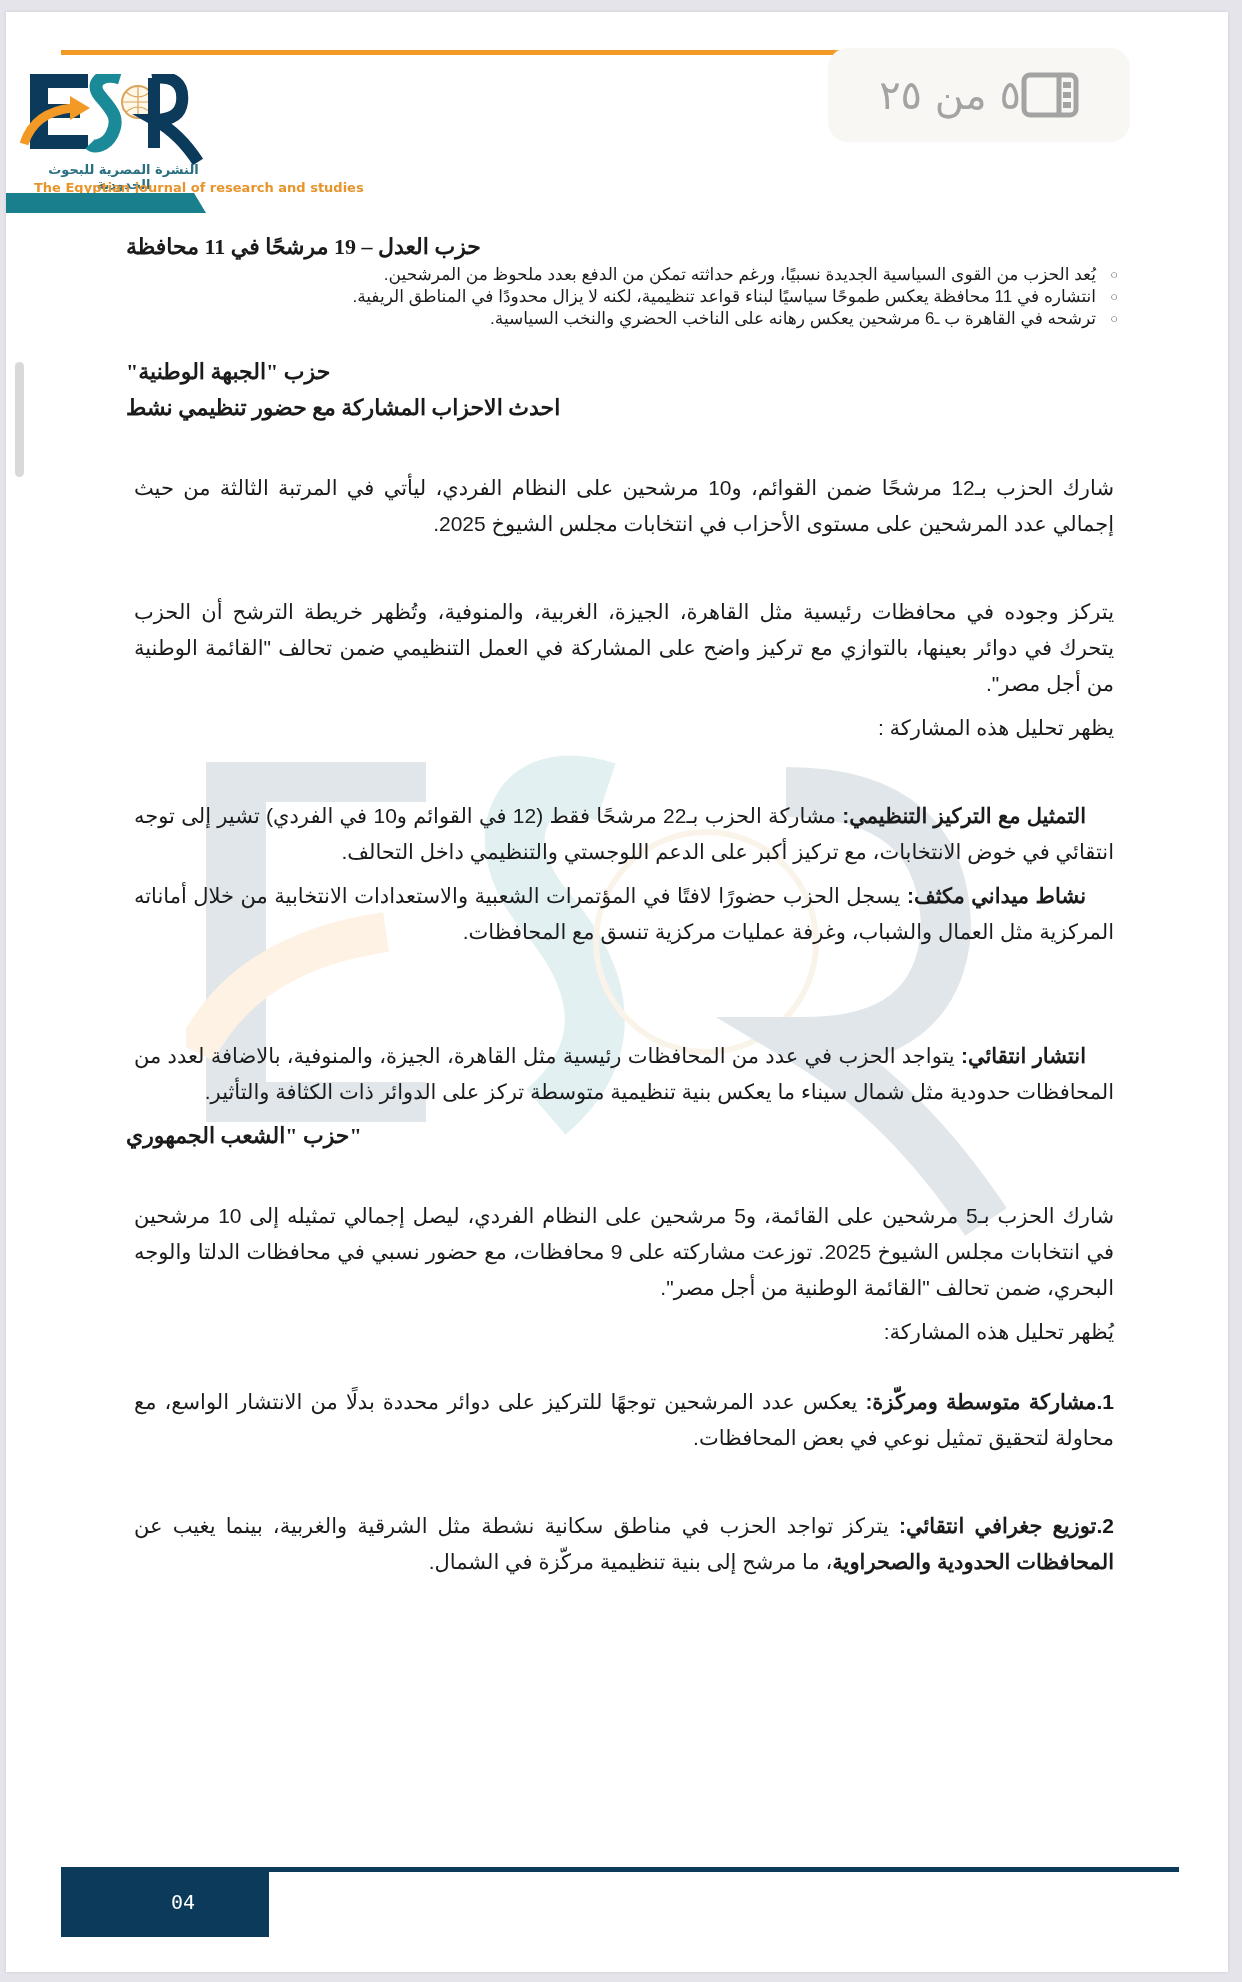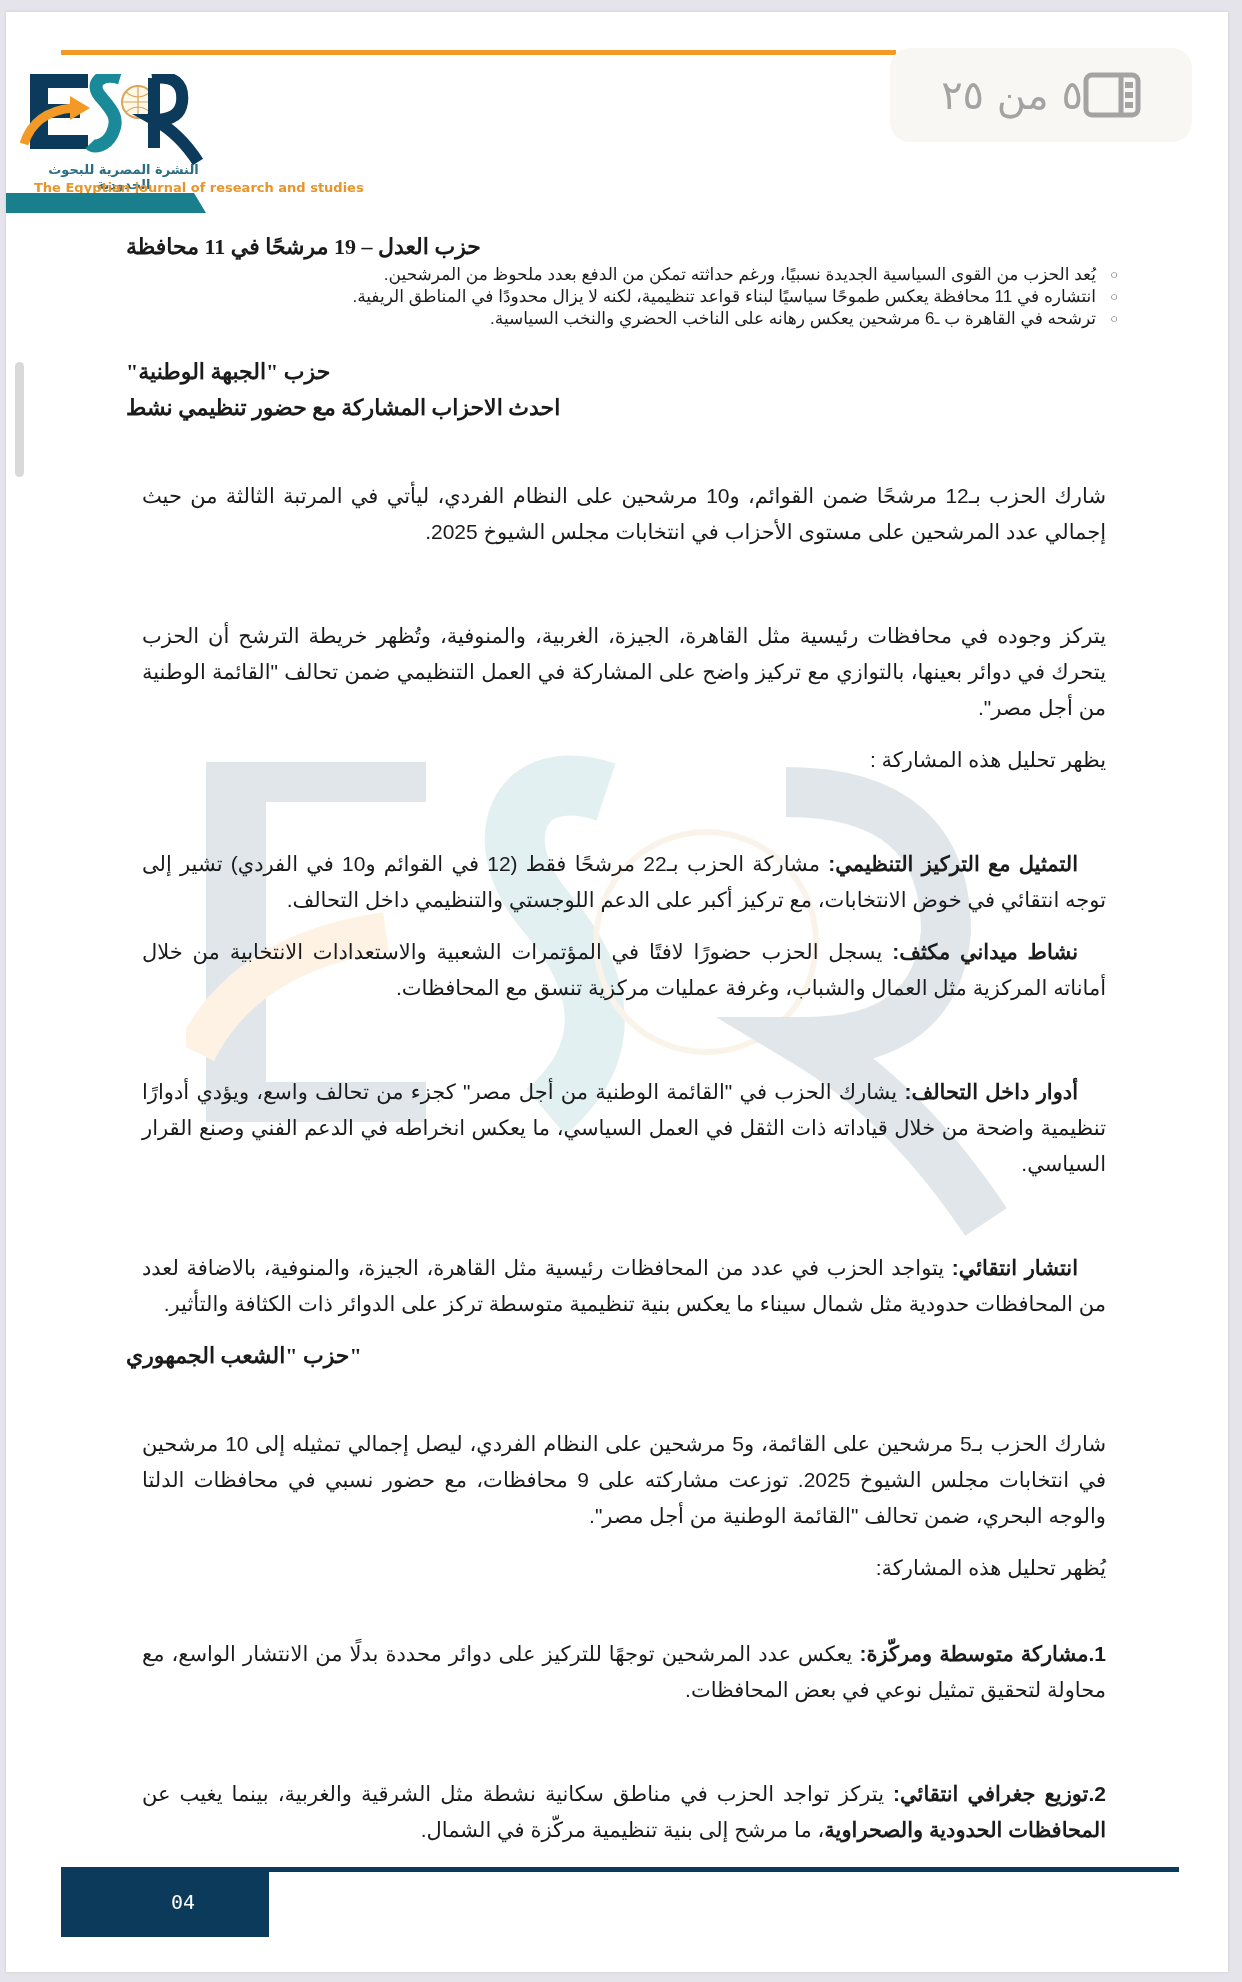--- a/index.html
+++ b/index.html
@@ -34,21 +34,21 @@
       font-size: 13px; font-weight: bold; color: #2a6f82; direction: rtl; text-align: center;
     }
     .logo .en-name {
       position: absolute; left: 18px; top: 106px; width: 180px;
       font-size: 13px; font-weight: bold; color: #e8942a; text-align: center; white-space: nowrap;
     }
     .teal-band {
       position: absolute; left: 0; top: 181px; width: 200px; height: 20px;
     }
     .page-counter {
-      position: absolute; left: 884px; top: 36px;
+      position: absolute; left: 822px; top: 36px;
       width: 302px; height: 94px;
       background: #f9f7f3; border-radius: 20px;
       display: flex; align-items: center; justify-content: center; 
       direction: rtl;
     }
     .page-counter .pc-icon { width: 58px; height: 46px; }
     .page-counter .pc-text {
       font-size: 40px; color: #a3a3a3; font-family: "DejaVu Sans", sans-serif;
     }
     .content {
@@ -60,21 +60,21 @@
     .h-center { text-align: left; font-weight: bold; font-family: Liberation Serif, serif; }
     .h1 { font-size: 22px; margin: 12px 0 4px; }
     .bullets { list-style: none; padding: 0; margin: 0 0 0 0; }
     .bullets li {
       position: relative; padding-right: 26px; font-size: 17px; line-height: 22px; text-align: justify;
     }
     .bullets li .bul {
       position: absolute; right: 4px; top: 0; font-size: 13px; color: #555;
     }
     .h2 { font-size: 22px; line-height: 36px; margin-top: 24px; }
-    .para { font-size: 21px; line-height: 36px; margin: 16px; }
+    .para { font-size: 21px; line-height: 36px; margin: 8px; }
     .gap-s { height: 36px; }
     .gap-xs { height: 18px; }
     .indent-first { text-indent: 28px; }
     b.lead { font-weight: bold; }
     .watermark {
       position: absolute; left: 180px; top: 740px; width: 820px; height: 540px; opacity: 0.12;
       pointer-events: none;
     }
     .footer-rule {
       position: absolute; left: 55px; top: 1855px;
@@ -174,23 +174,20 @@
     <p class="para">يظهر تحليل هذه المشاركة :</p>
     <div class="gap-s"></div>
 
     <p class="para indent-first">
       <b class="lead">التمثيل مع التركيز التنظيمي:</b><span> مشاركة الحزب بـ22 مرشحًا فقط (12 في القوائم و10 في الفردي) تشير إلى توجه انتقائي في خوض الانتخابات، مع تركيز أكبر على الدعم اللوجستي والتنظيمي داخل التحالف.</span>
     </p>
     <p class="para indent-first">
       <b class="lead">نشاط ميداني مكثف:</b><span> يسجل الحزب حضورًا لافتًا في المؤتمرات الشعبية والاستعدادات الانتخابية من خلال أماناته المركزية مثل العمال والشباب، وغرفة عمليات مركزية تنسق مع المحافظات.</span>
     </p>
     <div class="gap-s"></div>
-    <p class="para indent-first">
-      <b class="lead">أدوار داخل التحالف:</b><span> يشارك الحزب في "القائمة الوطنية من أجل مصر" كجزء من تحالف واسع، ويؤدي أدوارًا تنظيمية واضحة من خلال قياداته ذات الثقل في العمل السياسي، ما يعكس انخراطه في الدعم الفني وصنع القرار السياسي.</span>
-    </p>
     <div class="gap-s"></div>
     <p class="para indent-first">
       <b class="lead">انتشار انتقائي:</b><span> يتواجد الحزب في عدد من المحافظات رئيسية مثل القاهرة، الجيزة، والمنوفية، بالاضافة لعدد من المحافظات حدودية مثل شمال سيناء ما يعكس بنية تنظيمية متوسطة تركز على الدوائر ذات الكثافة والتأثير.</span>
     </p>
 
     <div class="h-center" style="font-size:22px; line-height:36px;">"حزب "الشعب الجمهوري</div>
 
     <div class="gap-s"></div>
     <p class="para">شارك الحزب بـ5 مرشحين على القائمة، و5 مرشحين على النظام الفردي، ليصل إجمالي تمثيله إلى 10 مرشحين في انتخابات مجلس الشيوخ 2025. توزعت مشاركته على 9 محافظات، مع حضور نسبي في محافظات الدلتا والوجه البحري، ضمن تحالف "القائمة الوطنية من أجل مصر".</p>
     <p class="para">يُظهر تحليل هذه المشاركة:</p>

